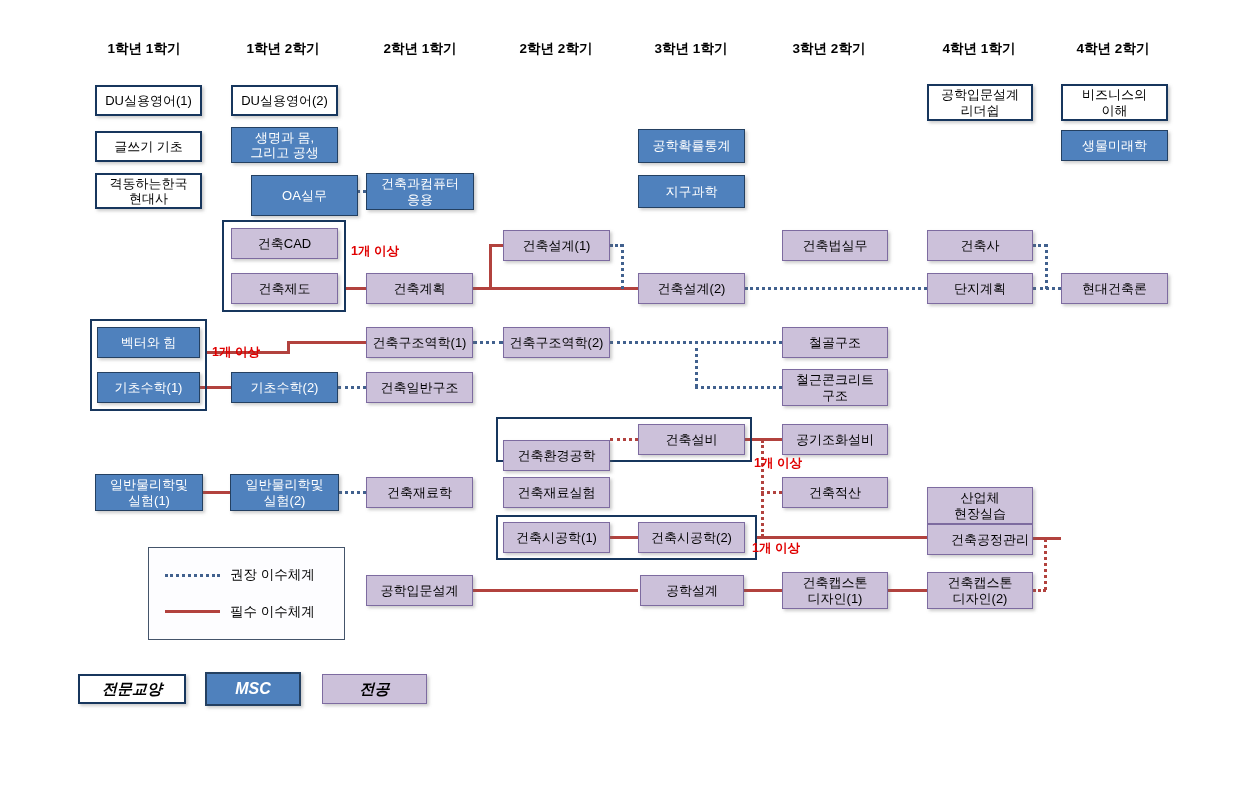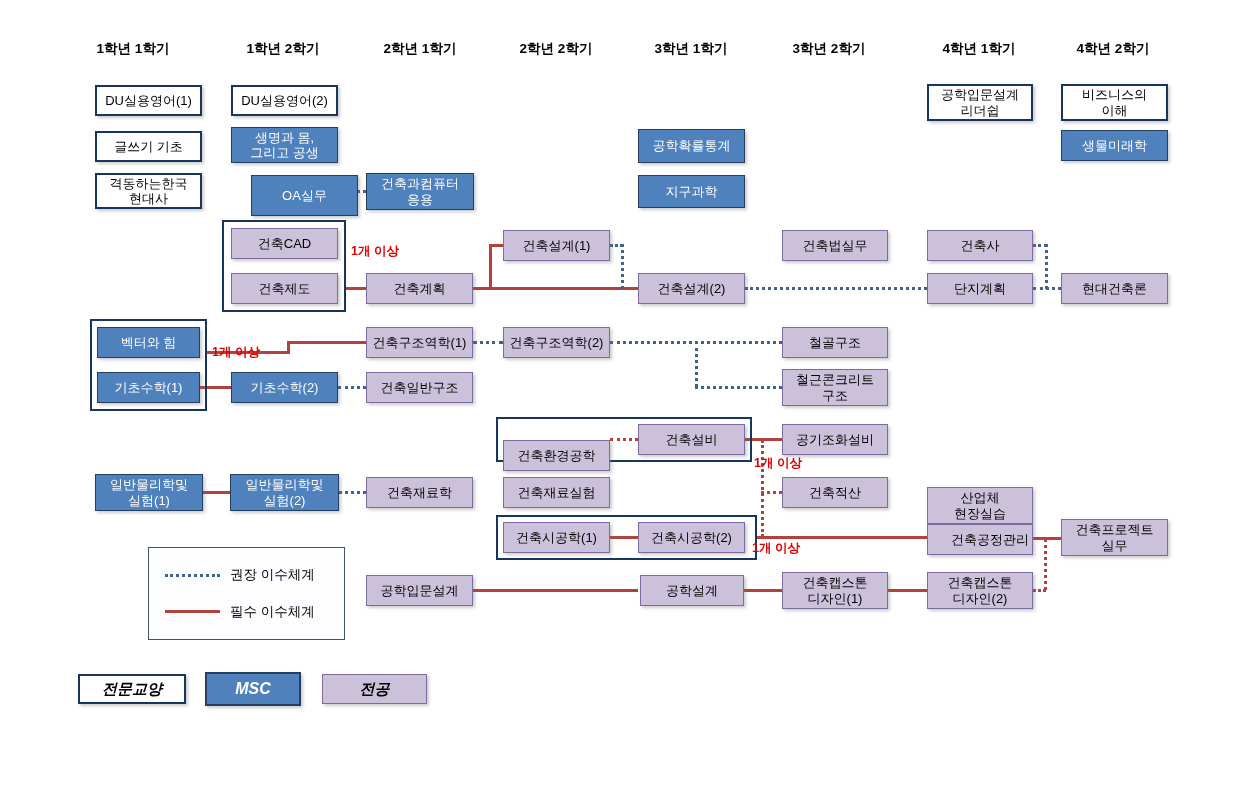--- a/index.html
+++ b/index.html
@@ -51,21 +51,21 @@
     <div class="legend-row">
       <span class="legend-line legend-solid"></span>
       <span class="legend-label">필수 이수체계</span>
     </div>
   </div>
 
   <div class="cat cat-general">전문교양</div>
   <div class="cat cat-msc">MSC</div>
   <div class="cat cat-major">전공</div>
 
-<div class="col-header" style="left: 73px; top: 40px;">1학년 1학기</div>
+<div class="col-header" style="left: 84px; top: 40px;">1학년 1학기</div>
     <div class="col-header" style="left: 223px; top: 40px;">1학년 2학기</div>
     <div class="col-header" style="left: 360px; top: 40px;">2학년 1학기</div>
     <div class="col-header" style="left: 496px; top: 40px;">2학년 2학기</div>
     <div class="col-header" style="left: 631px; top: 40px;">3학년 1학기</div>
     <div class="col-header" style="left: 769px; top: 40px;">3학년 2학기</div>
     <div class="col-header" style="left: 919px; top: 40px;">4학년 1학기</div>
     <div class="col-header" style="left: 1053px; top: 40px;">4학년 2학기</div>
     <div class="line" style="left: 338px; top: 190px; width: 28px; height: 0px; border-top: 3px dotted rgb(65, 97, 142);"></div>
     <div class="line" style="left: 346px; top: 287px; width: 21px; height: 3px; background: rgb(178, 66, 62);"></div>
     <div class="line" style="left: 473px; top: 287px; width: 167px; height: 3px; background: rgb(178, 66, 62);"></div>
@@ -153,19 +153,17 @@
     <div class="box major" style="left: 927px; top: 273px; width: 106px; height: 31px;">단지계획</div>
     <div class="box major" style="left: 927px; top: 471px; width: 106px; height: 37px; margin-top: 16px;">산업체
 현장실습</div>
     <div class="box major" style="left: 927px; top: 524px; width: 106px; height: 31px; padding-left: 20px;">건축공정관리</div>
     <div class="box major" style="left: 927px; top: 572px; width: 106px; height: 37px;">건축캡스톤
 디자인(2)</div>
     <div class="box general" style="left: 1061px; top: 84px; width: 107px; height: 37px;">비즈니스의
 이해</div>
     <div class="box msc" style="left: 1061px; top: 130px; width: 107px; height: 31px;">생물미래학</div>
     <div class="box major" style="left: 1061px; top: 273px; width: 107px; height: 31px;">현대건축론</div>
-    <div class="box major" style="left: 1061px; top: 519px; width: 107px; height: 37px;">건축프로젝트
-실무</div>
     <div class="ann" style="left: 351px; top: 243px;">1개 이상</div>
     <div class="ann" style="left: 212px; top: 344px;">1개 이상</div>
     <div class="ann" style="left: 754px; top: 455px;">1개 이상</div>
     <div class="ann" style="left: 752px; top: 540px;">1개 이상</div>
   </div>
 
 </body></html>

